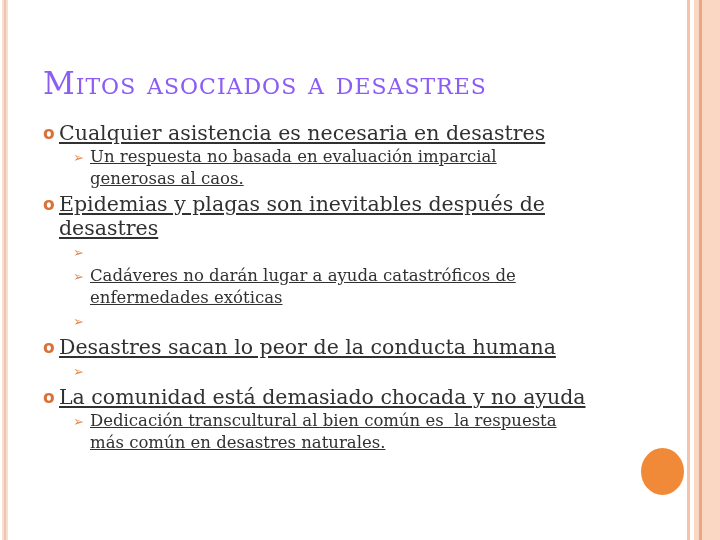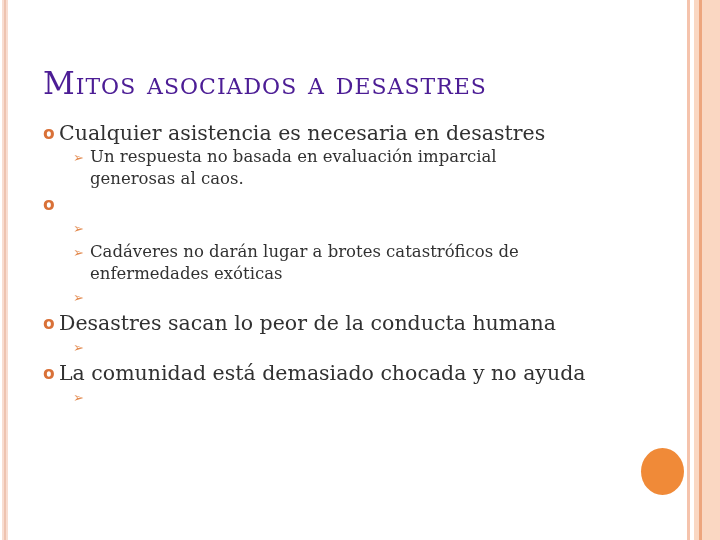--- a/index.html
+++ b/index.html
@@ -21,31 +21,31 @@
   .right-band  { position:absolute; left:694px; top:0; height:100%; width:26px; background:#fad7c2; }
   .right-band-line { position:absolute; left:699px; top:0; height:100%; width:3px; background:#eda57d; }
   
   .accent-circle {
     position:absolute; left:641px; top:448px; width:43px; height:47px;
     background:#f08a38; border-radius:50%;
   }
   .title {
     position:absolute; left:43px; top:64px;
     font-variant:small-caps; font-size:31px; line-height:38px;
-    letter-spacing:1px; color:#4c1d95; white-space:nowrap;
+    letter-spacing:1px; color:#8b5cf6; white-space:nowrap;
   }
   .content { position:absolute; left:43px; top:121px; width:616px; }
   .item { display:flex; align-items:flex-start; }
   .item:first-child { margin-top:0; }
   .lvl1 { font-size:20.5px; line-height:24px; color:#313131; margin-top:2px; }
   .lvl2 { font-size:16.5px; line-height:22px; color:#313131; margin-left:30px; margin-top:1px; }
   .glyph { flex:none; font-family:"DejaVu Sans","Liberation Sans",sans-serif; }
   .g1 { width:16px; font-weight:bold; color:#d97138; font-size:17px; line-height:24px; }
   .g2 { width:17px; color:#e2894e; font-size:13px; line-height:22px; padding-top:1px; }
-  .txt { white-space:pre-wrap; }
+  .txt { white-space:pre-wrap;text-decoration:underline; }
 </style>
 </head>
 <body>
 
 <div class="slide">
 
   <div class="left-stripe"></div>
   <div class="right-line"></div>
   <div class="right-band"></div>
   <div class="right-band-line"></div>
@@ -61,29 +61,31 @@
     </div>
 
     <div class="item lvl2">
       <span class="glyph g2">➢</span>
       <span class="txt">Un respuesta no basada en evaluación imparcial
 generosas al caos.</span>
     </div>
 
     <div class="item lvl1">
       <span class="glyph g1">o</span>
+      <span class="txt">Epidemias y plagas son inevitables después de
+desastres</span>
     </div>
 
     <div class="item lvl2">
       <span class="glyph g2">➢</span>
     </div>
 
     <div class="item lvl2">
       <span class="glyph g2">➢</span>
-      <span class="txt">Cadáveres no darán lugar a brotes catastróficos de
+      <span class="txt">Cadáveres no darán lugar a ayuda catastróficos de
 enfermedades exóticas</span>
     </div>
 
     <div class="item lvl2">
       <span class="glyph g2">➢</span>
     </div>
 
     <div class="item lvl1">
       <span class="glyph g1">o</span>
       <span class="txt">Desastres sacan lo peor de la conducta humana</span>
@@ -93,16 +95,18 @@
       <span class="glyph g2">➢</span>
     </div>
 
     <div class="item lvl1">
       <span class="glyph g1">o</span>
       <span class="txt">La comunidad está demasiado chocada y no ayuda</span>
     </div>
 
     <div class="item lvl2">
       <span class="glyph g2">➢</span>
+      <span class="txt">Dedicación transcultural al bien común es  la respuesta
+más común en desastres naturales.</span>
     </div>
 
   </div>
 </div>
 
 </body></html>

